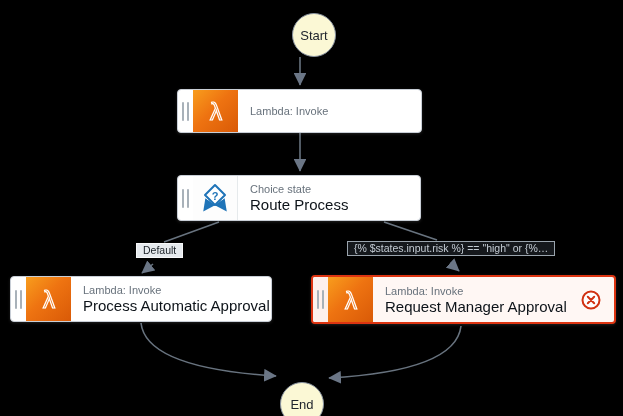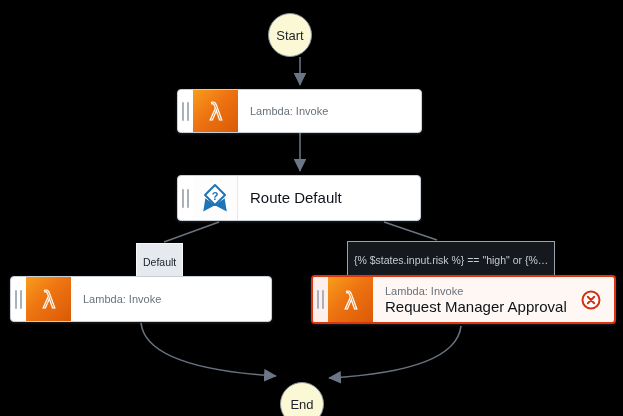--- a/index.html
+++ b/index.html
@@ -4,21 +4,21 @@
 <style>
   html,body{margin:0;padding:0;background:#000;}
   *{box-sizing:border-box;font-family:"Liberation Sans","DejaVu Sans",sans-serif;}
   .canvas{position:relative;width:623px;height:416px;background:#000;overflow:hidden;}
   .edges{position:absolute;left:0;top:0;width:623px;height:416px;}
 
   
   .terminal{position:absolute;width:44px;height:44px;border-radius:50%;
     background:#fbf8d5;border:1px solid #8a94a1;display:flex;align-items:center;justify-content:center;
     font-size:13px;color:#21262e;}
-  .terminal.start{left:268px;top:13px;}
+  .terminal.start{left:292px;top:13px;}
   .terminal.end{left:280px;top:382px;}
 
   
   .card{position:absolute;display:flex;align-items:stretch;background:#fff;
     border:1px solid #c8ced6;border-radius:4px;box-shadow:0 1px 3px rgba(255,255,255,.12);overflow:hidden;}
   .card.evaluate{left:177px;top:89px;width:245px;height:44px;}
   .card.route{left:177px;top:175px;width:244px;height:46px;}
   .card.auto{left:10px;top:276px;width:262px;height:46px;}
   .card.manager{left:311px;top:275px;width:305px;height:49px;border:2px solid #dd3411;background:#fff7f4;}
   .grip{width:15px;display:flex;align-items:center;justify-content:center;gap:3px;background:transparent;cursor:grab;}
@@ -26,21 +26,21 @@
   .grip i{display:block;width:2px;height:19px;background:#a8b1b9;border-radius:1px;}
   .icon-cell{width:45px;flex:0 0 45px;display:flex;align-items:center;justify-content:center;}
   .icon-cell.lambda{background:linear-gradient(135deg,#f89d1d 0%,#ee7311 45%,#d95a07 100%);}
   .icon-cell.choice{background:#fdfdfd;border-right:1px solid #e6eaec;}
   .texts{flex:1;display:flex;flex-direction:column;justify-content:center;padding:0 12px;min-width:0;}
   .type-label{font-size:11px;color:#68727c;line-height:14px;white-space:nowrap;}
   .state-name{font-size:15px;color:#0d1319;line-height:18px;font-weight:500;white-space:nowrap;}
   .status-cell{display:flex;align-items:center;padding-right:12px;}
 
   
-  .chip{position:absolute;font-size:10.5px;line-height:13px;padding:12px 6px;white-space:nowrap;}
+  .chip{position:absolute;font-size:10.5px;line-height:13px;padding:0 6px;white-space:nowrap;}
   .chip.default{left:136px;top:243px;background:#e6eaee;border:1px solid #f7f8f9;color:#1a2026;}
   .chip.condition{left:347px;top:241px;max-width:212px;overflow:hidden;
     background:#15181c;border:1px solid #9aa4ad;color:#c4ccd4;}
 </style>
 </head>
 <body>
 
 <div class="canvas">
 
   <svg class="edges" viewBox="0 0 623 416">
@@ -90,39 +90,41 @@
             <path d="M0,0 L6,3 L0,6 Z" fill="#1f74b8"></path>
           </marker>
         </defs>
         <path d="M18 5 L28 15 L18 25 L8 15 Z" fill="#fff" stroke="#1f74b8" stroke-width="2" stroke-linejoin="round"></path>
         <text x="18" y="19.5" text-anchor="middle" font-size="11" font-weight="bold" fill="#1f74b8">?</text>
         <path d="M13 22 L8 29" stroke="#1f74b8" stroke-width="2" fill="none" marker-end="url(#bah)"></path>
         <path d="M23 22 L28 29" stroke="#1f74b8" stroke-width="2" fill="none" marker-end="url(#bah)"></path>
       </svg>
     </div>
     <div class="texts">
-      <span class="state-name">Route Default</span>
+      <span class="type-label">Choice state</span>
+      <span class="state-name">Route Process</span>
     </div>
   </div>
 
   <div class="chip default">Default</div>
   <div class="chip condition">{% $states.input.risk %} == "high" or {%…</div>
 
   <div class="card auto">
     <div class="grip">
         <i></i>
         <i></i>
       </div>
     <div class="icon-cell lambda">
       <svg width="34" height="34" viewBox="0 0 34 34">
         <text x="17" y="26" text-anchor="middle" font-size="24" font-family="DejaVu Sans" fill="none" stroke="#fff" stroke-width="1.2">λ</text>
       </svg>
     </div>
     <div class="texts">
       <span class="type-label">Lambda: Invoke</span>
+      <span class="state-name">Process Automatic Approval</span>
     </div>
   </div>
 
   <div class="card manager">
     <div class="grip">
         <i></i>
         <i></i>
       </div>
     <div class="icon-cell lambda">
       <svg width="34" height="34" viewBox="0 0 34 34">

